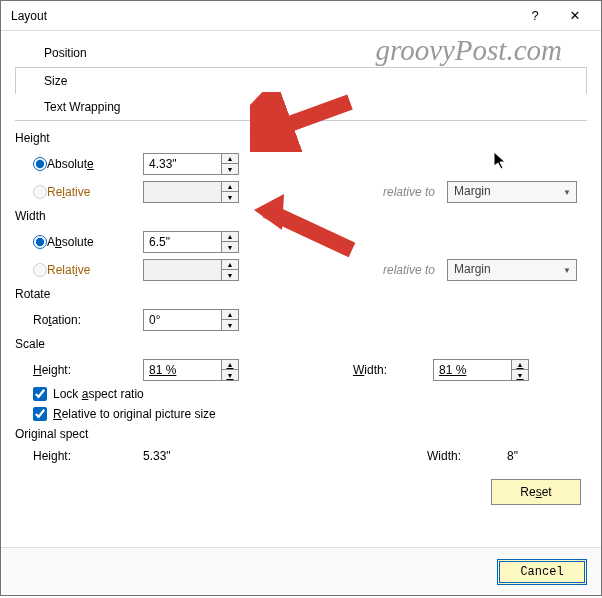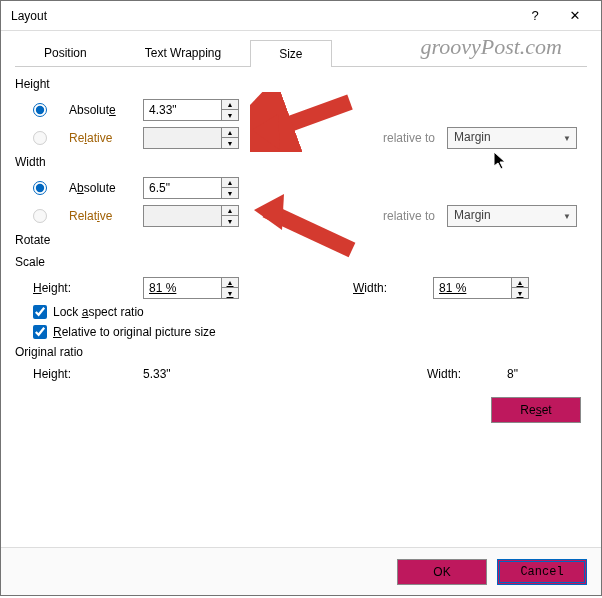--- a/index.html
+++ b/index.html
@@ -1,31 +1,31 @@
 <!DOCTYPE html>
 <html><head>
   <meta charset="utf-8">
   <style>
     * { box-sizing: border-box; margin: 0; padding: 0; }
     body { font-family: "Segoe UI", Tahoma, sans-serif; font-size: 12px; color: #000; background: #fff; width: 602px; height: 598px; position: relative; }
     .dialog { width: 602px; height: 596px; border: 1px solid #737373; background: #fff; display: flex; flex-direction: column; }
     .titlebar { height: 30px; display: flex; align-items: center; padding: 0 6px 0 10px; border-bottom: 1px solid #ddd; }
     .titlebar .title { flex: 1; font-size: 12px; }
     .titlebar .btn { width: 40px; height: 28px; display: flex; align-items: center; justify-content: center; font-size: 13px; cursor: pointer; }
-    .watermark { position: absolute; top: 34px; right: 40px; font-family: Georgia, serif; font-style: italic; font-size: 22px; color: #999; pointer-events: none; z-index: 10; }
+    .watermark { position: absolute; top: 34px; right: 40px; font-family: Georgia, serif; font-style: italic; font-size: 29px; color: #999; pointer-events: none; z-index: 10; }
     .content { flex: 1; padding: 8px 14px 0 14px; }
-    .tabs { display: flex; border-bottom: 1px solid #ccc; margin-bottom: 10px; }
+    .tabs { display: flex; border-bottom: 1px solid #ccc; margin-bottom: 10px; flex-direction: column; }
     .tab { padding: 6px 28px; border: 1px solid transparent; border-bottom: none; cursor: pointer; }
     .tab.active { border-color: #ccc; background: #fff; position: relative; top: 1px; }
     .section-label { margin: 6px 0 8px 0; }
     .row { display: flex; align-items: center; margin: 6px 0; padding-left: 18px; }
     .row-plain { display: flex; align-items: center; margin: 6px 0; padding-left: 18px; }
-    .row .radio-col, .row-plain .label-col { width: 110px; display: flex; align-items: center; gap: 22px; }
+    .row .radio-col, .row-plain .label-col { width: 110px; display: flex; align-items: center; gap: 0; }
     .row .spinner-col, .row-plain .spinner-col { width: 120px; }
-    .row .rel-label { width: 120px; text-align: right; padding-right: 12px; color: #888; }
+    .row .rel-label { width: 120px; text-align: right; padding-right: 12px; color: #888; font-style: italic; }
     .row .dropdown-col { width: 140px; }
     .spacer { flex: 1; }
     .radio { width: 14px; height: 14px; accent-color: #0067c0; }
     .radio-label { }
     .radio-label.disabled { color: #a16207; }
     .spinner { display: flex; width: 96px; height: 22px; }
     .spinner input { flex: 1; border: 1px solid #888; border-right: none; padding: 0 5px; font-size: 12px; height: 22px; min-width: 0; }
     .spinner input:disabled { background: #f1f1f1; color: #999; }
     .spinner .arrows { display: flex; flex-direction: column; border: 1px solid #888; }
     .spinner .arrows div { width: 16px; height: 10px; display: flex; align-items: center; justify-content: center; font-size: 7px; background: #f3f3f3; cursor: pointer; line-height: 1; }
@@ -35,21 +35,21 @@
     .dropdown .dd-arrow { width: 18px; display: flex; align-items: center; justify-content: center; font-size: 8px; color: #555; }
     .check-row { display: flex; align-items: flex-end; gap: 6px; padding-left: 18px; margin: 6px 0; }
     .check-row input[type=checkbox] { width: 14px; height: 14px; accent-color: #0067c0; }
     .orig-row { display: flex; padding-left: 18px; margin: 6px 0; }
     .orig-row .ocol { width: 110px; }
     .orig-row .oval { width: 130px; }
     .orig-row .spacer2 { flex: 1; }
     .orig-row .ocol2 { width: 80px; }
     .orig-row .oval2 { width: 80px; }
     .reset-row { display: flex; justify-content: flex-end; padding: 10px 6px 4px 0; }
-    .btn-std { min-width: 90px; height: 26px; border: 1px solid #888; background: #be185d; padding: 1px 18px; font-size: 12px; cursor: pointer; }
+    .btn-std { min-width: 90px; height: 26px; border: 1px solid #888; background: #fef9c3; padding: 1px 18px; font-size: 12px; cursor: pointer; }
     .btn-std.focus { outline: 1px solid #0067c0; outline-offset: -3px; border-color: #0067c0; font-family: Liberation Mono, monospace; }
     .footer { height: 48px; border-top: 1px solid #ddd; display: flex; align-items: center; justify-content: flex-end; gap: 10px; padding-right: 14px; background: #fafafa; }
     .scale-row { display: flex; align-items: center; padding-left: 18px; margin: 6px 0; }
     .scale-row .label-col { width: 110px; }
     .scale-row .spinner-col { width: 120px; text-decoration: underline; }
     .scale-row .gap { flex: 1; max-width: 90px; }
     .scale-row .label-col2 { width: 80px; }
     .underline-letter { text-decoration: underline; }
     .arrow-annotation { position: absolute; pointer-events: none; z-index: 20; }
     .cursor-svg { position: absolute; z-index: 25; pointer-events: none; }
@@ -62,22 +62,22 @@
     <div class="title">Layout</div>
     <div class="btn">?</div>
     <div class="btn">✕</div>
   </div>
 
   <div class="watermark">groovyPost.com</div>
 
   <div class="content">
     <div class="tabs">
       <div class="tab">Position</div>
+      <div class="tab active">Size</div>
       <div class="tab">Text Wrapping</div>
-      <div class="tab active">Size</div>
     </div>
 
     <div class="section-label">Height</div>
     <div class="row">
       <div class="radio-col">
         <input type="radio" class="radio" checked="" style="">
         <span class="radio-label">Absolut<span class="underline-letter">e</span></span>
       </div>
       <div class="spinner-col">
         <div class="spinner">
@@ -147,20 +147,32 @@
       <div class="rel-label">relative to</div>
       <div class="dropdown-col">
         <div class="dropdown">
           <div class="dd-text">Margin</div>
           <div class="dd-arrow">▼</div>
         </div>
       </div>
     </div>
 
     <div class="section-label">Rotate</div>
+    <div class="row-plain">
+      <div class="label-col">Ro<span class="underline-letter">t</span>ation:</div>
+      <div class="spinner-col">
+        <div class="spinner">
+          <input type="text" value="0°" style="">
+          <div class="arrows">
+            <div>▲</div>
+            <div>▼</div>
+          </div>
+        </div>
+      </div>
+    </div>
 
     <div class="section-label">Scale</div>
     <div class="scale-row">
       <div class="label-col"><span class="underline-letter">H</span>eight:</div>
       <div class="spinner-col">
         <div class="spinner">
           <input type="text" value="81 %" style="">
           <div class="arrows">
             <div>▲</div>
             <div>▼</div>
@@ -181,36 +193,35 @@
     </div>
     <div class="check-row">
       <input type="checkbox" checked="" style="">
       <span>Lock <span class="underline-letter">a</span>spect ratio</span>
     </div>
     <div class="check-row">
       <input type="checkbox" checked="" style="">
       <span><span class="underline-letter">R</span>elative to original picture size</span>
     </div>
 
-    <div class="section-label">Original ratio</div>
+    <div class="section-label">Original spect</div>
     <div class="orig-row">
       <div class="ocol">Height:</div>
       <div class="oval">5.33"</div>
       <div class="spacer2"></div>
       <div class="ocol2">Width:</div>
       <div class="oval2">8"</div>
     </div>
 
     <div class="reset-row">
       <button class="btn-std">Re<span class="underline-letter">s</span>et</button>
     </div>
   </div>
 
   <div class="footer">
-    <button class="btn-std">OK</button>
     <button class="btn-std focus">Cancel</button>
   </div>
 </div>
 
 <svg class="arrow-annotation" style="left:250px; top:92px;" width="110" height="60">
   <defs>
       <marker id="ah1" markerWidth="8" markerHeight="8" refX="2" refY="3" orient="auto">
         <polygon points="0 0, 6 3, 0 6" fill="#d43a2f"></polygon>
       </marker>
     </defs>

